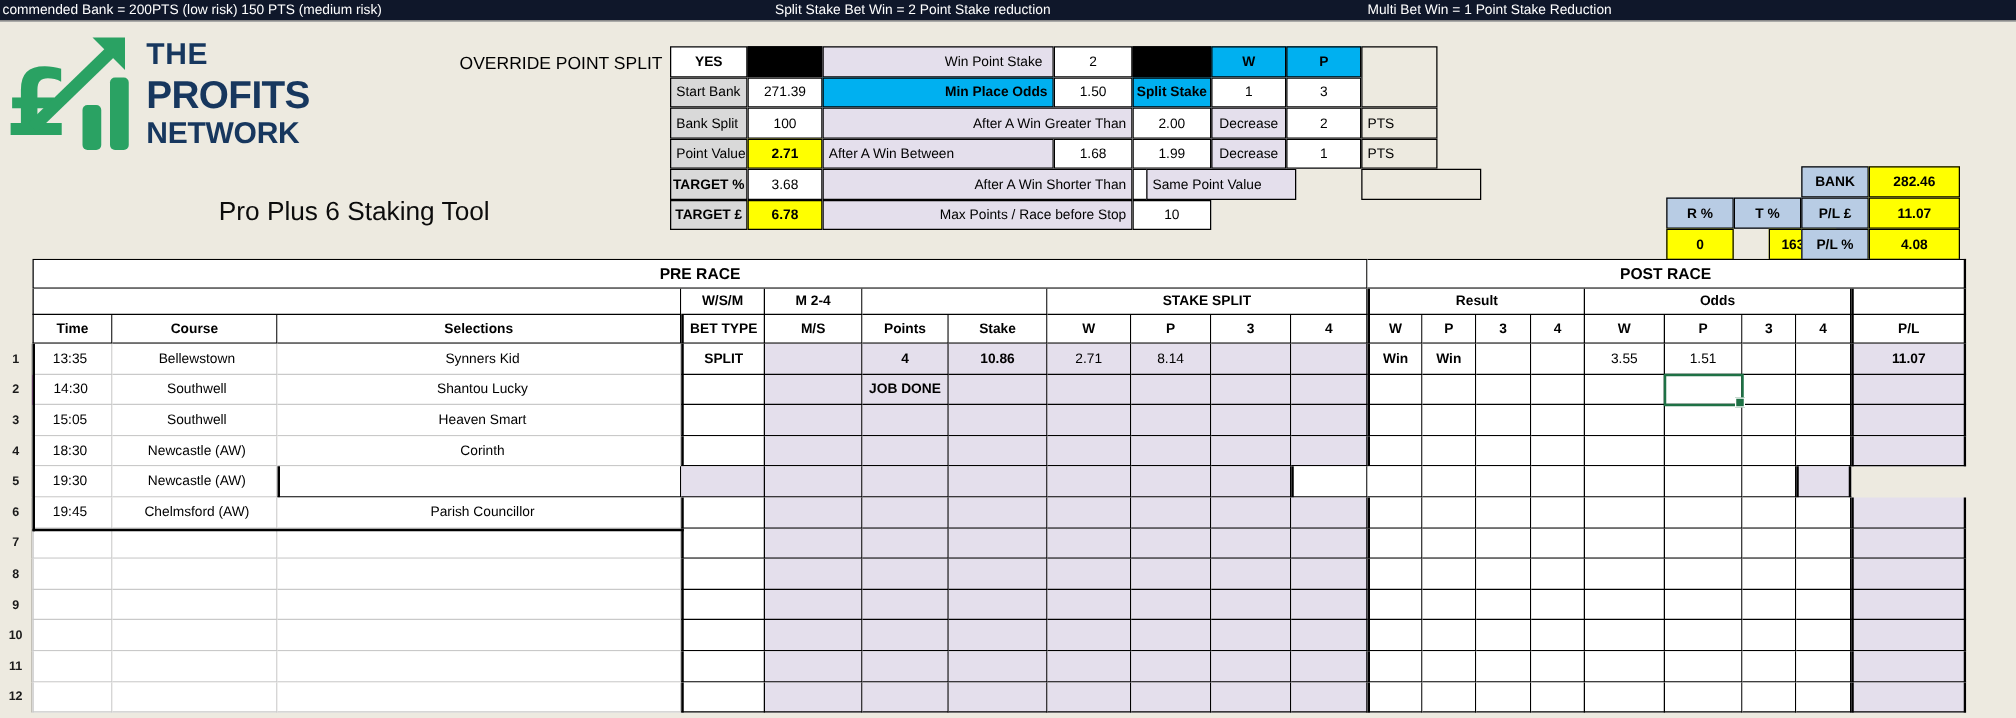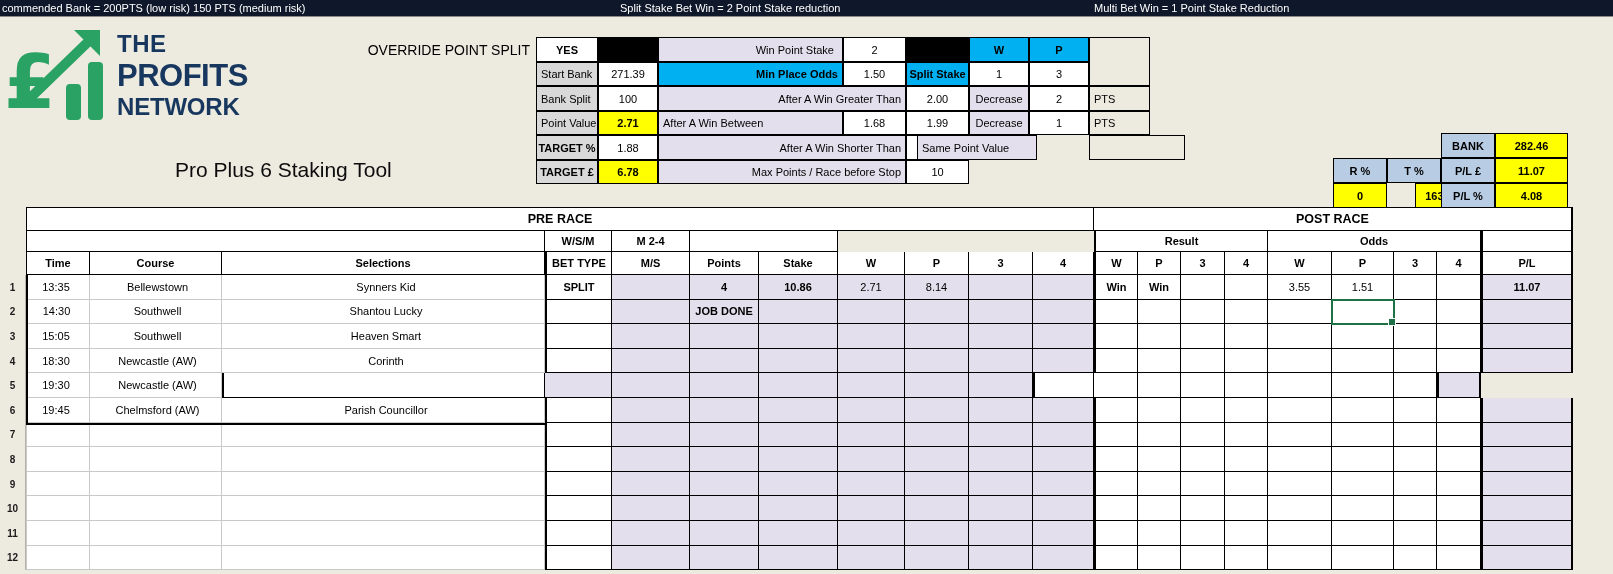--- a/index.html
+++ b/index.html
@@ -115,21 +115,21 @@
 <div class="cell bg-grey al" style="left:536px;top:111px;width:62px;height:24px;">Point Value</div>
 <div class="cell bg-yellow bold" style="left:598px;top:111px;width:60px;height:24px;">2.71</div>
 <div class="cell bg-lav al" style="left:658px;top:111px;width:185px;height:24px;">After A Win Between</div>
 <div class="cell" style="left:843px;top:111px;width:63px;height:24px;">1.68</div>
 <div class="cell" style="left:906px;top:111px;width:63px;height:24px;">1.99</div>
 <div class="cell bg-lav" style="left:969px;top:111px;width:60px;height:24px;">Decrease</div>
 <div class="cell" style="left:1029px;top:111px;width:60px;height:24px;">1</div>
 <div class="cell bg-beige al" style="left:1089px;top:111px;width:61px;height:24px;">PTS</div>
 
 <div class="cell bg-grey bold" style="left:536px;top:135px;width:62px;height:25px;">TARGET %</div>
-<div class="cell" style="left:598px;top:135px;width:60px;height:25px;">1.88</div>
+<div class="cell" style="left:598px;top:135px;width:60px;height:25px;">3.68</div>
 <div class="cell bg-lav ar" style="left:658px;top:135px;width:248px;height:25px;">After A Win Shorter Than</div>
 <div class="cell" style="left:906px;top:135px;width:63px;height:25px;">1.68</div>
 <div class="cell bg-lav al" style="left:917px;top:135px;width:120px;height:25px;">Same Point Value</div>
 <div class="cell bg-beige" style="left:1089px;top:135px;width:96px;height:25px;"></div>
 
 <div class="cell bg-grey bold" style="left:536px;top:160px;width:62px;height:24px;">TARGET £</div>
 <div class="cell bg-yellow bold" style="left:598px;top:160px;width:60px;height:24px;">6.78</div>
 <div class="cell bg-lav ar" style="left:658px;top:160px;width:248px;height:24px;">Max Points / Race before Stop</div>
 <div class="cell" style="left:906px;top:160px;width:63px;height:24px;">10</div>
 
@@ -151,20 +151,21 @@
     <div class="tc bT bL hdr fs12 bg-orange" style="grid-column:2/13;">PRE RACE</div>
     <div class="tc bT hdr fs12 bg-lgreen bR2" style="grid-column:13/22;">POST RACE</div>
   </div>
 
   <div class="trow hrow2">
     <div class="tc gut" style="border-right:none;"></div>
     <div class="tc bL bg-purp" style="grid-column:2/5;"></div>
     <div class="tc hdr bg-yellow">W/S/M</div>
     <div class="tc hdr bg-yellow">M 2-4</div>
     <div class="tc bg-purp" style="grid-column:7/9;"></div>
+    <div class="tc hdr bg-grey" style="grid-column:9/13;">STAKE SPLIT</div>
     <div class="tc hdr bg-green bL2" style="grid-column:13/17;">Result</div>
     <div class="tc hdr bg-green" style="grid-column:17/21;">Odds</div>
     <div class="tc bg-dgrey bL2 bR2"></div>
   </div>
 
   <div class="trow hrow3">
     <div class="tc gut" style="border-right:none;"></div>
     <div class="tc bL hdr bg-blue">Time</div>
     <div class="tc hdr bg-blue">Course</div>
     <div class="tc hdr bg-blue">Selections</div>

